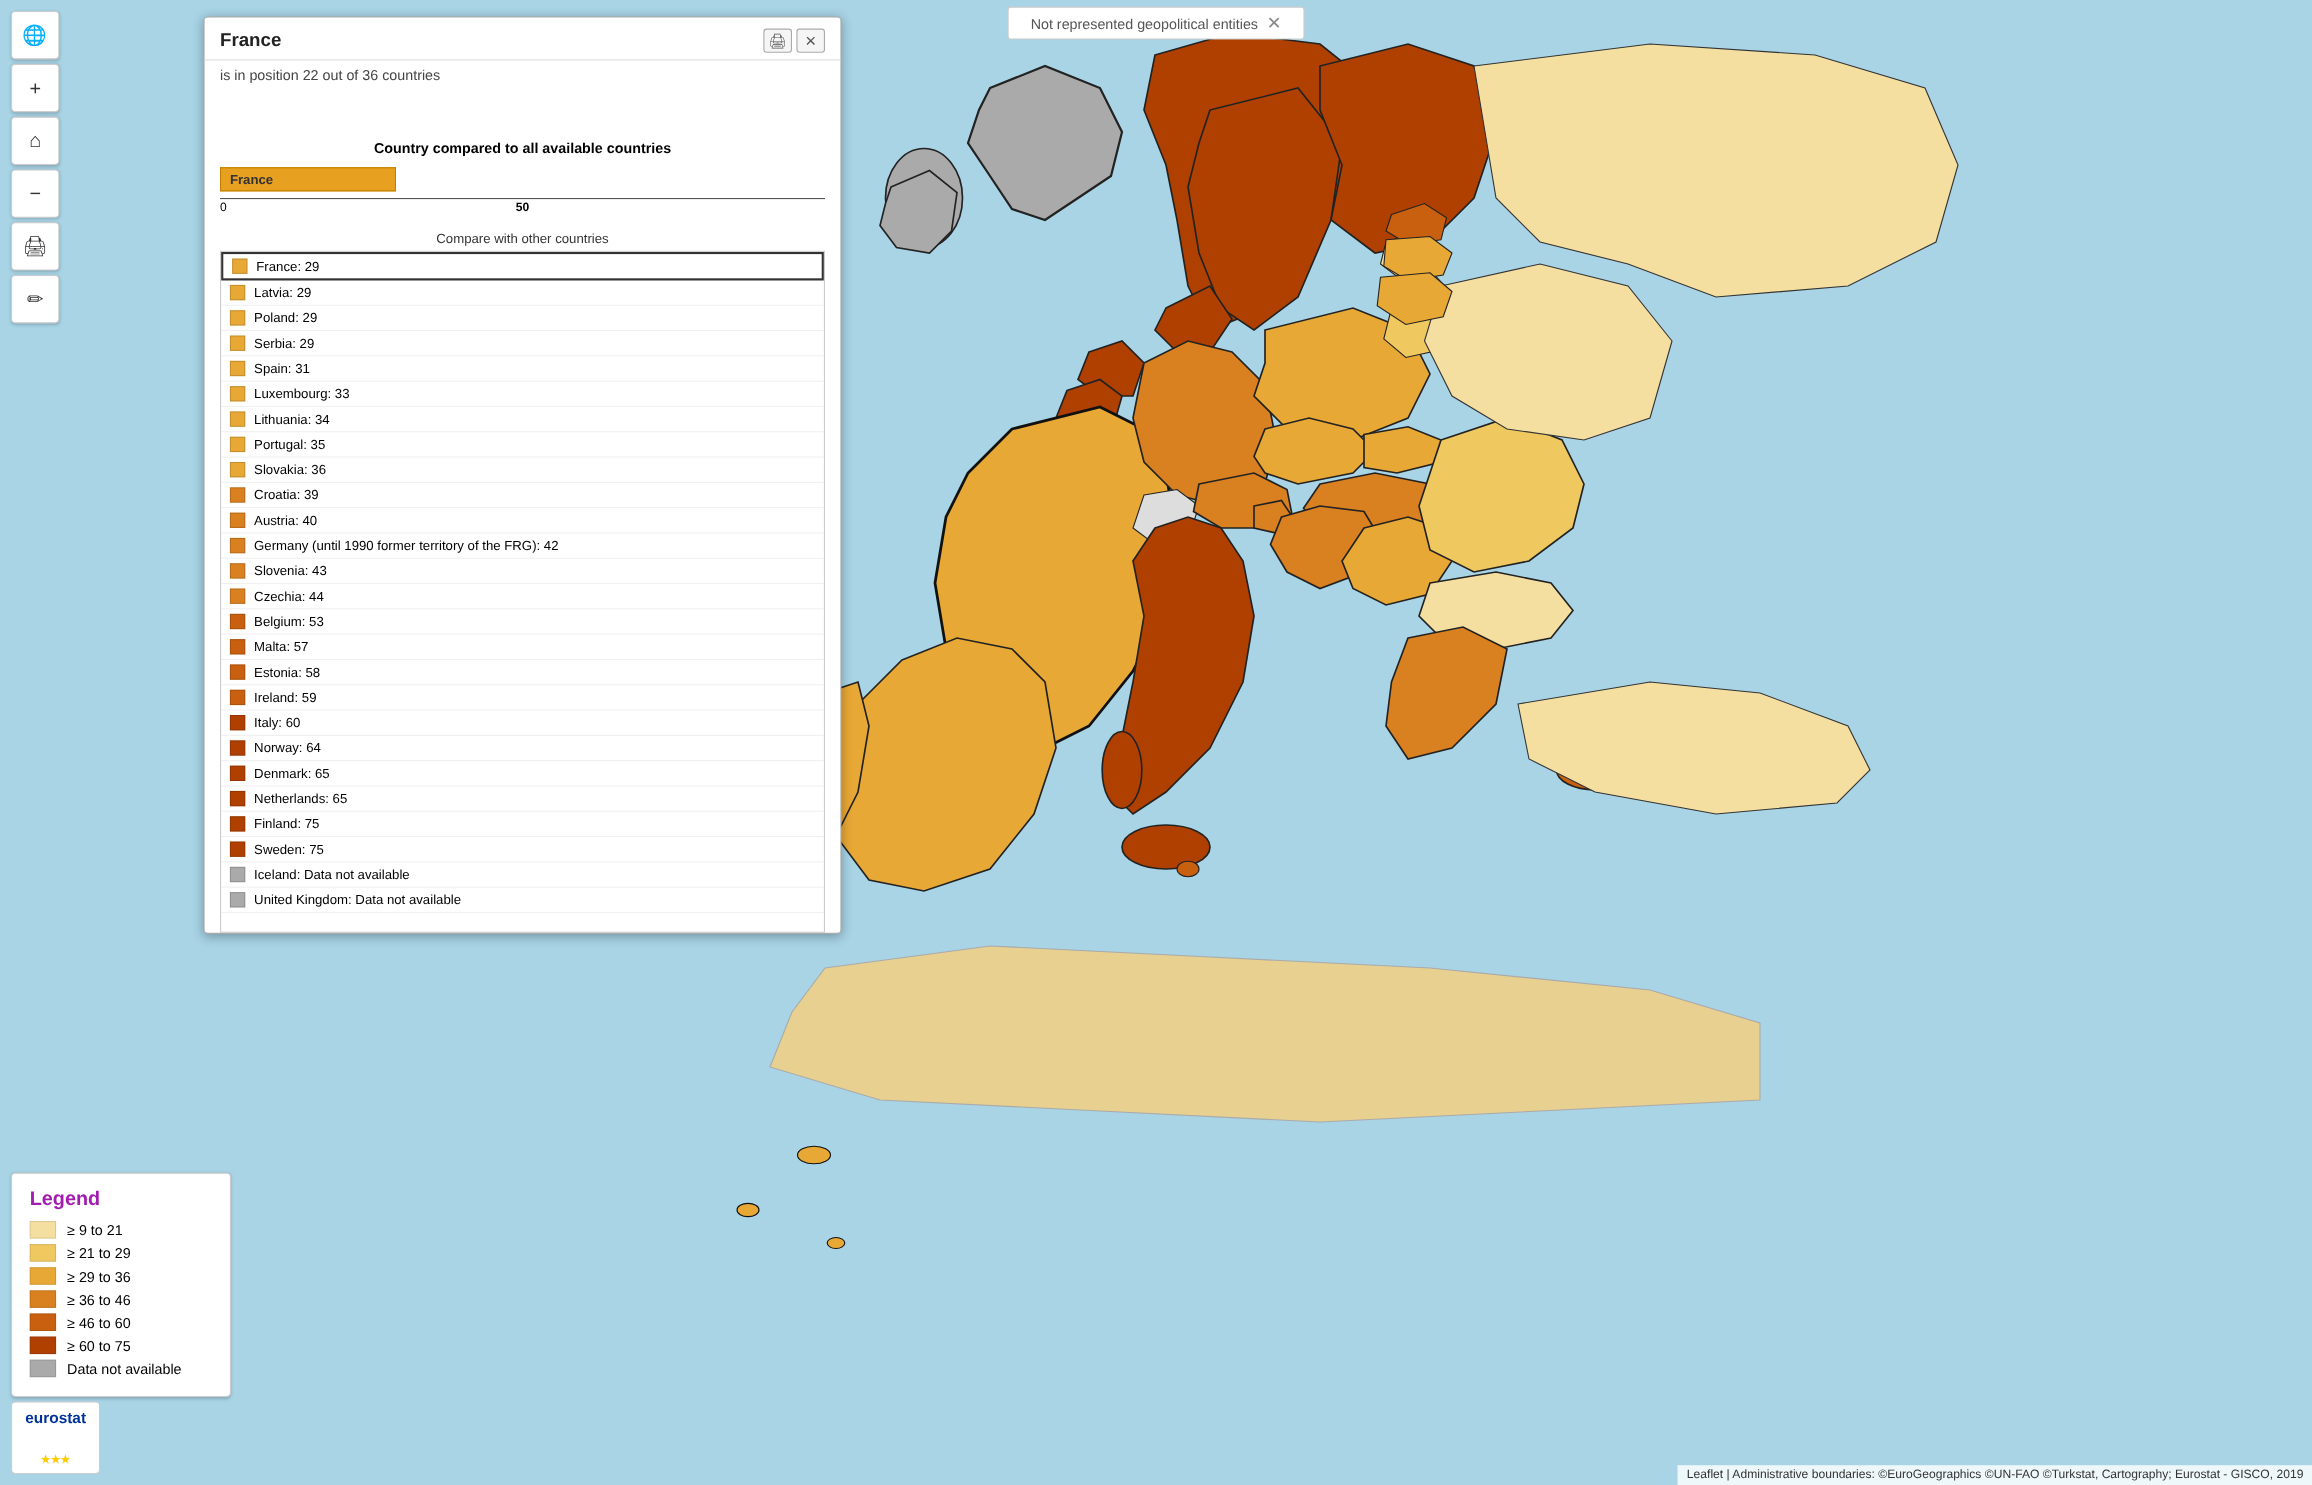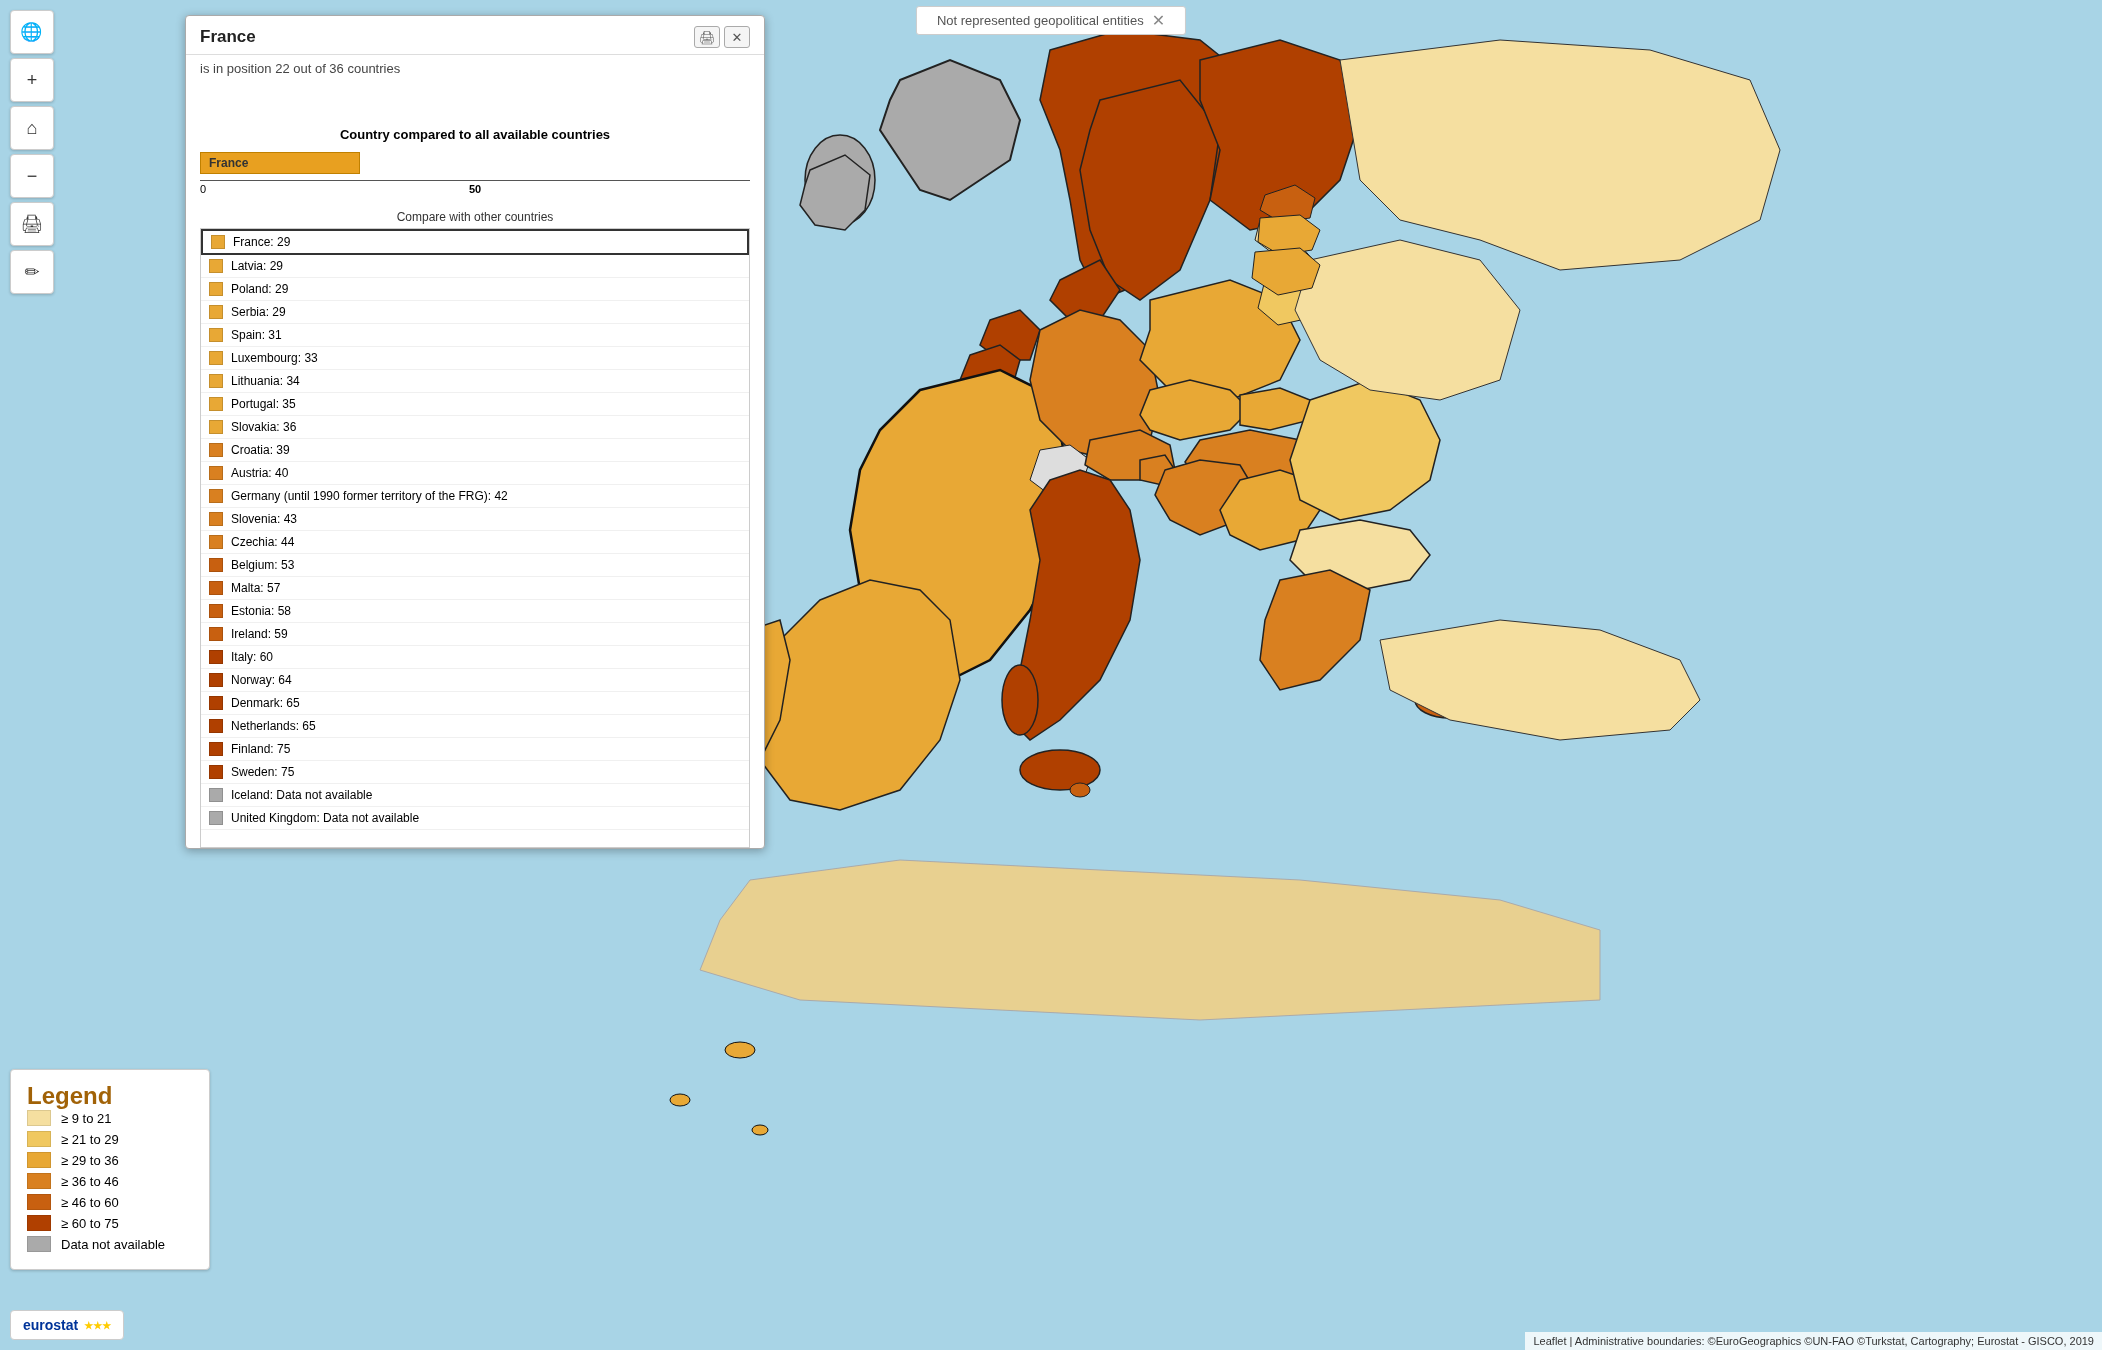--- a/index.html
+++ b/index.html
@@ -49,23 +49,24 @@
       background: white;
       border: 1px solid #ccc;
       border-radius: 4px;
       padding: 12px 16px;
       z-index: 100;
       box-shadow: 0 1px 3px rgba(0,0,0,0.2);
       min-width: 200px;
     }
 
     #legend h3 {
-      font-size: 24px;
+      font-size: 18px;
       font-weight: bold;
-      color: #a16207;
+      margin-bottom: 10px;
+      color: #a21caf;
     }
 
     .legend-item {
       display: flex;
       align-items: center;
       margin-bottom: 5px;
       font-size: 13px;
     }
 
     .legend-swatch {
@@ -84,21 +85,22 @@
       background: white;
       border: 1px solid #ccc;
       border-radius: 4px;
       padding: 6px 12px;
       z-index: 100;
       font-size: 14px;
       font-weight: bold;
       color: #003399;
       display: flex;
       align-items: center;
-      gap: 6px;
+      gap: 24px;
+      flex-direction: column;
     }
 
     .eurostat-star {
       color: #ffcc00;
       font-size: 10px;
     }
 
     
     #attribution {
       position: absolute;

